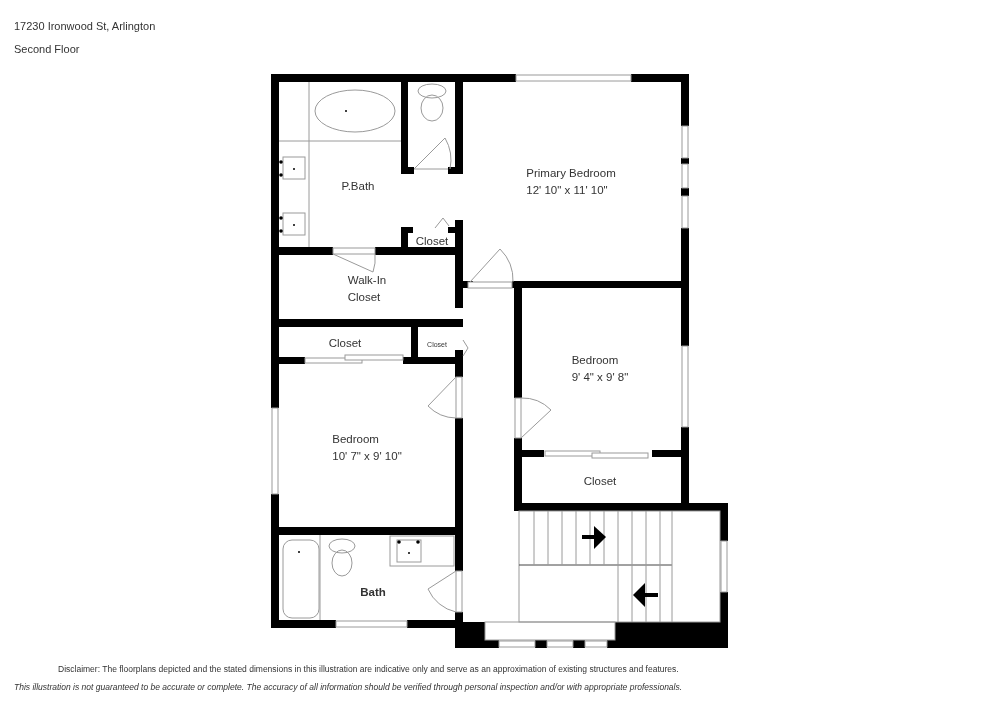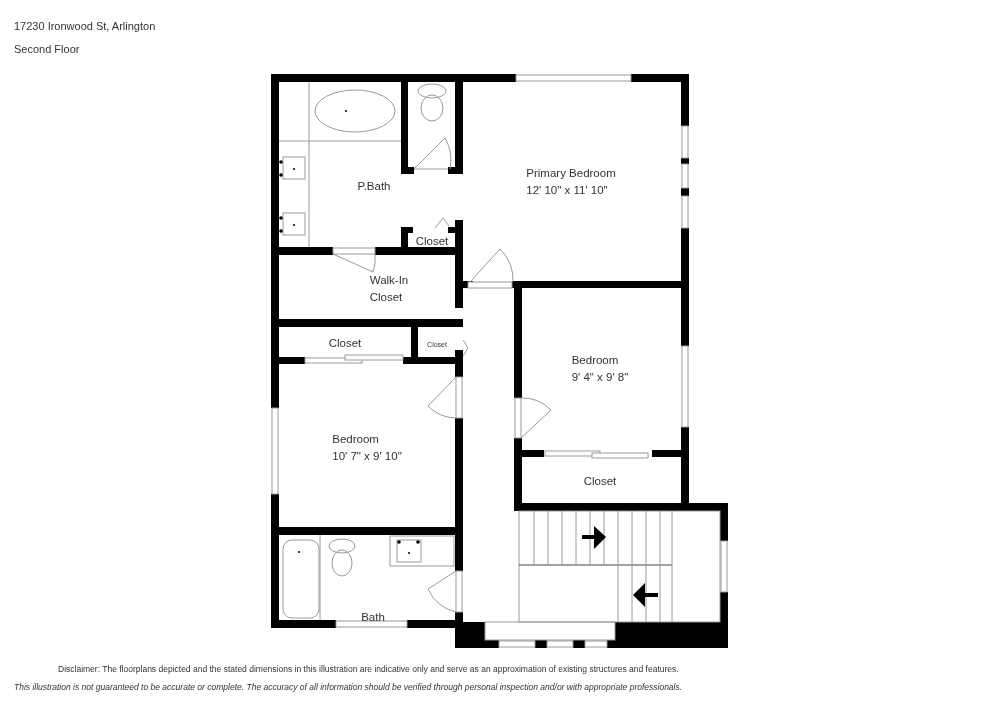--- a/index.html
+++ b/index.html
@@ -172,33 +172,33 @@
   <g>
     <rect x="640" y="593" width="18" height="4" fill="#000"></rect>
     <polygon points="645,583 633,595 645,607" fill="#000"></polygon>
   </g>
 </svg>
 
 <div class="lbl" style="left:571px; top:165px;">
   <div>Primary Bedroom</div>
   <div>12' 10" x 11' 10"</div>
 </div>
-<div class="lbl" style="left:374px; top:178px;">P.Bath</div>
+<div class="lbl" style="left:358px; top:178px;">P.Bath</div>
 <div class="lbl" style="left:432px; top:233px;">Closet</div>
-<div class="lbl" style="left:367px; top:272px;margin-left:22px;">
+<div class="lbl" style="left:367px; top:272px;">
   <div>Walk-In</div>
   <div>Closet</div>
 </div>
 <div class="lbl" style="left:345px; top:335px;">Closet</div>
 <div class="lbl small" style="left:437px; top:340px;">Closet</div>
 <div class="lbl" style="left:600px; top:352px;">
   <div>Bedroom</div>
   <div>9' 4" x 9' 8"</div>
 </div>
 <div class="lbl" style="left:600px; top:473px;">Closet</div>
 <div class="lbl" style="left:367px; top:431px;">
   <div>Bedroom</div>
   <div>10' 7" x 9' 10"</div>
 </div>
-<div class="lbl" style="left:373px; top:609px;">Bath</div>
+<div class="lbl" style="left:373px; top:584px;font-weight:bold;">Bath</div>
 
 <div class="disc" style="top:664px;padding-left:44px;">Disclaimer: The floorplans depicted and the stated dimensions in this illustration are indicative only and serve as an approximation of existing structures and features.</div>
 <div class="disc" style="top:682px;font-style:italic;">This illustration is not guaranteed to be accurate or complete. The accuracy of all information should be verified through personal inspection and/or with appropriate professionals.</div>
 
 </body></html>

